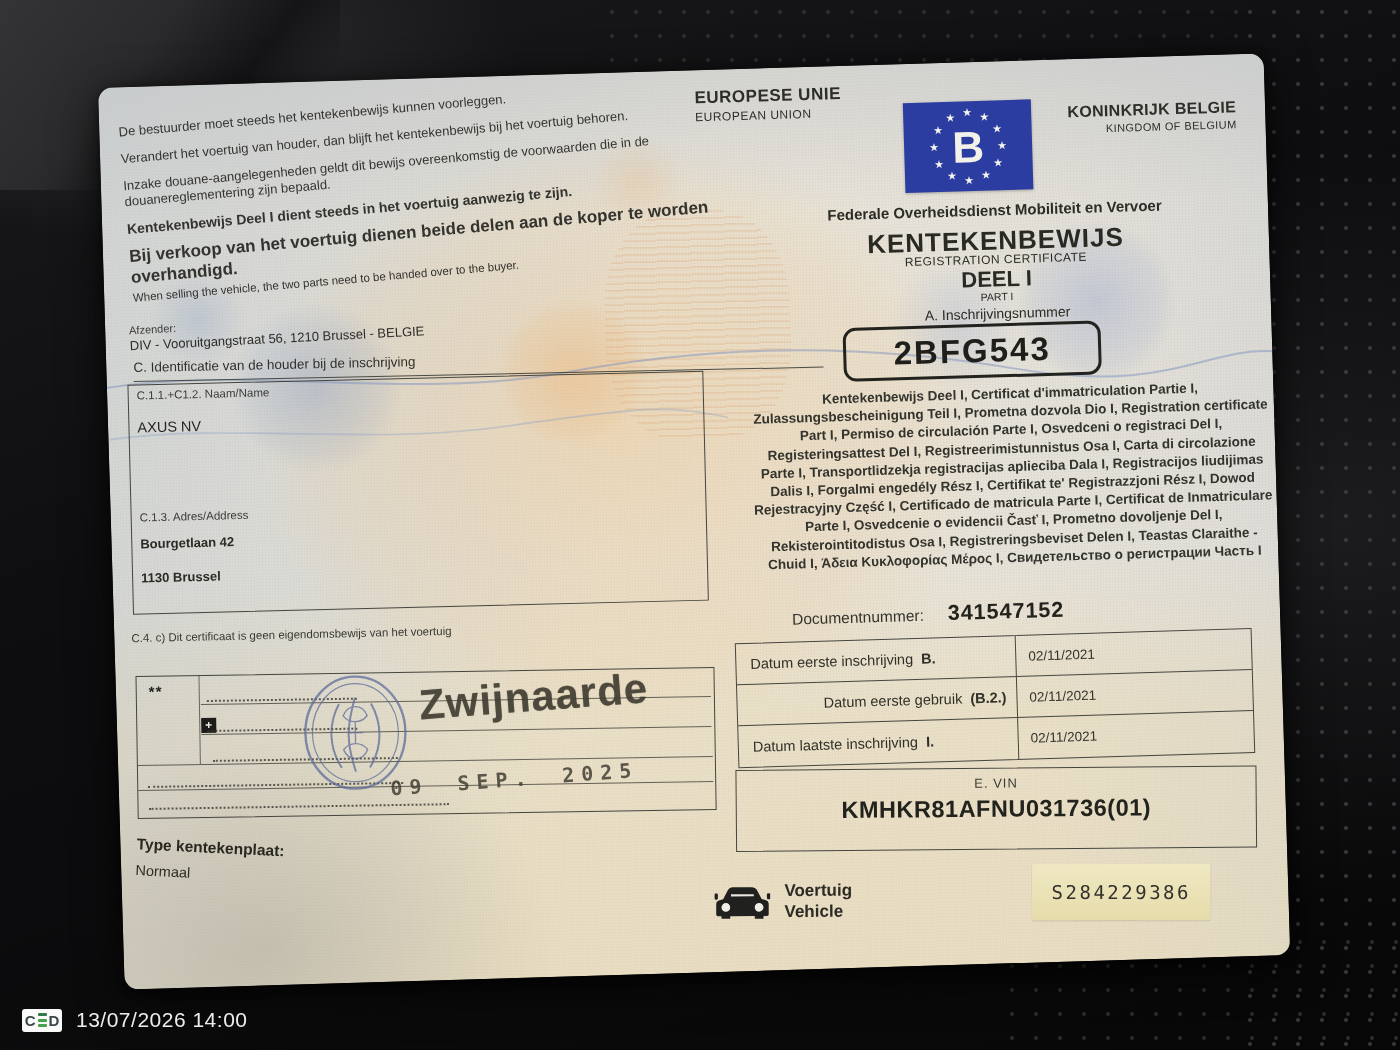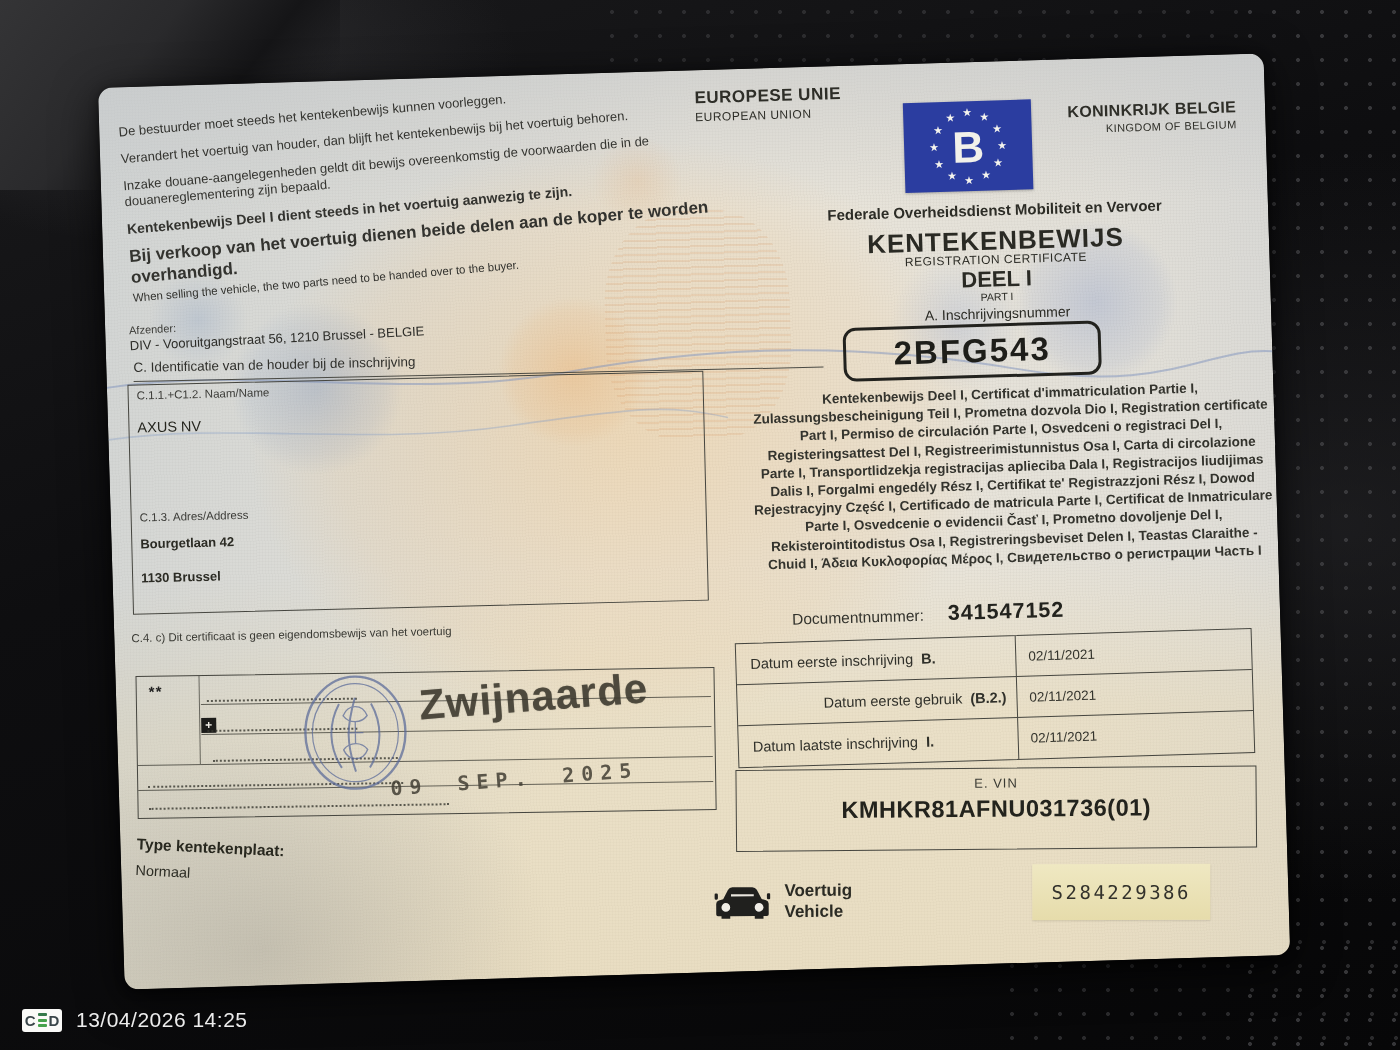--- a/index.html
+++ b/index.html
@@ -320,15 +320,15 @@
   <div class="cam-overlay">
     <div class="ced">
       <span class="cl">C</span>
       <span class="bars">
           <i></i>
           <i></i>
           <i></i>
         </span>
       <span class="cl">D</span>
     </div>
-    <div class="cam-time">13/04/2026 14:25</div>
+    <div class="cam-time">13/07/2026 14:00</div>
   </div>
 </div>
 
 </body></html>

